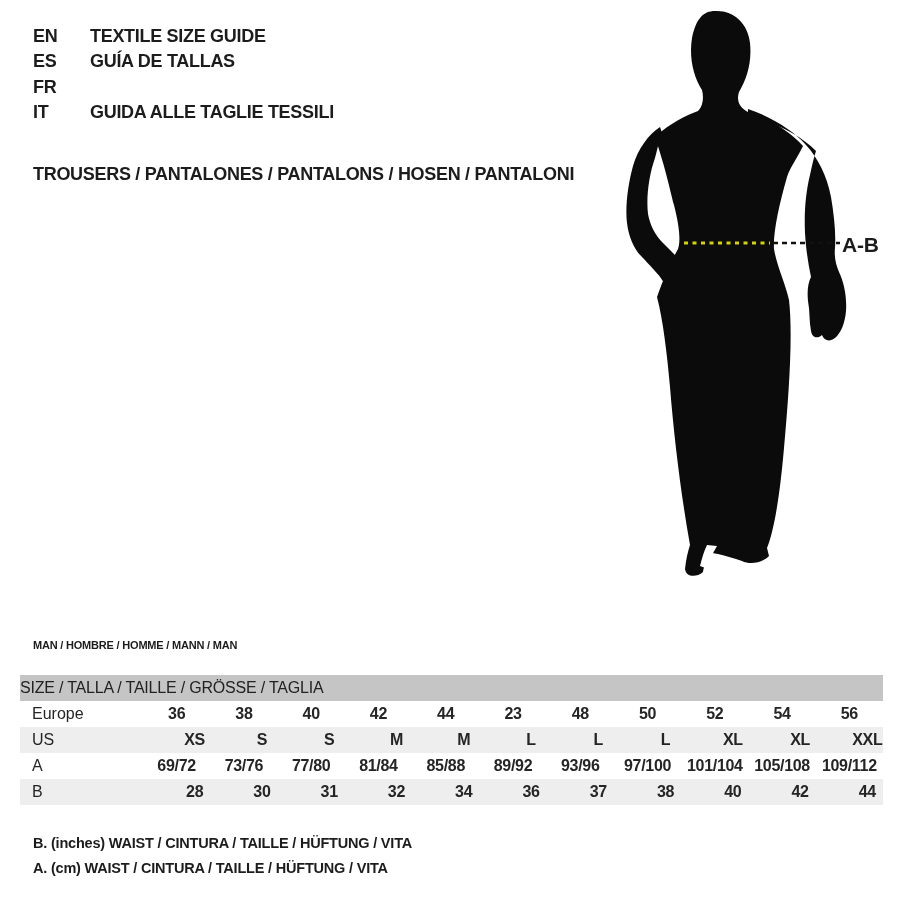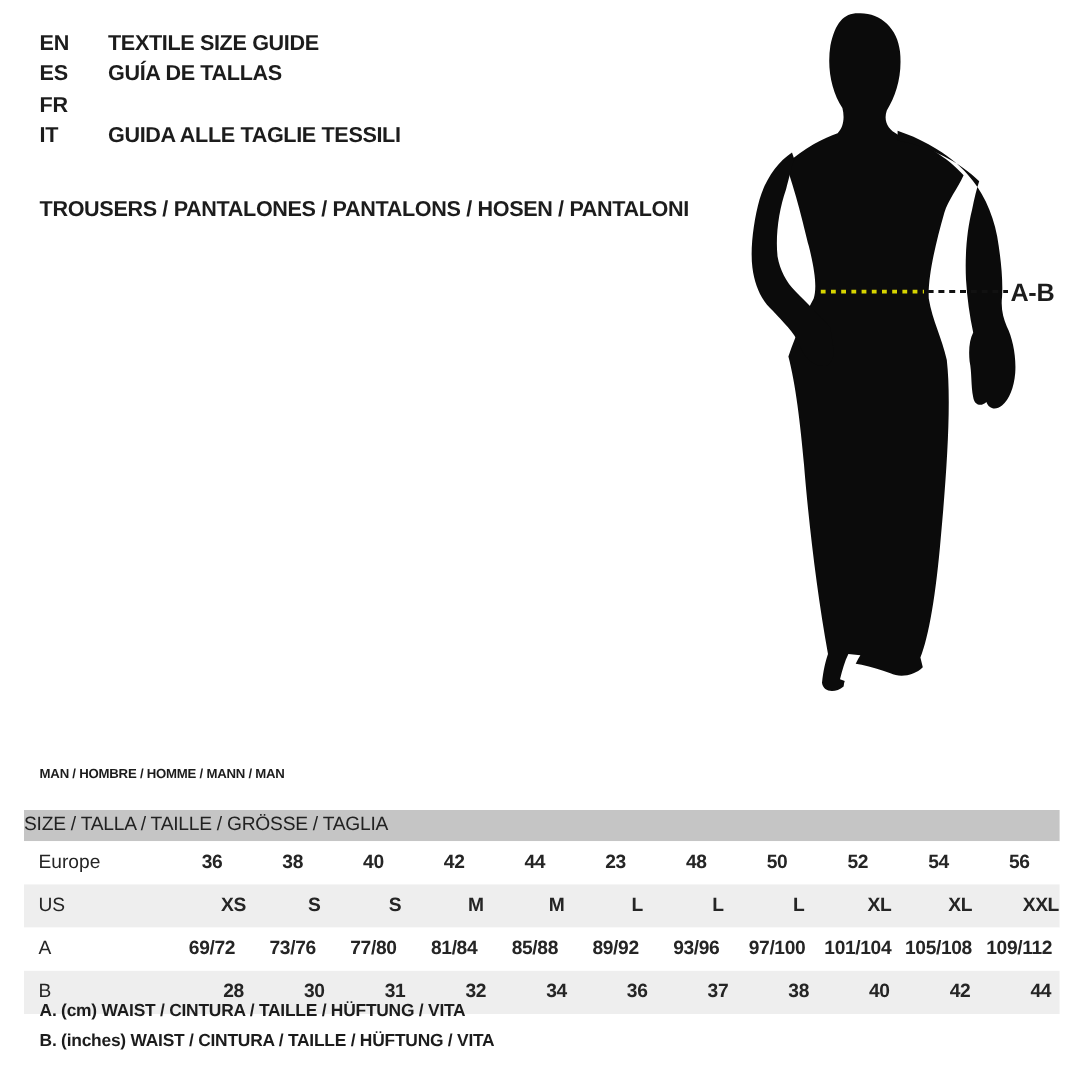--- a/index.html
+++ b/index.html
@@ -25,21 +25,21 @@
   .figure-svg { left:600px; top:5px; width:250px; height:575px; }
   .ab-label { left:842px; top:233px; font-size:21px; font-weight:bold; letter-spacing:-0.2px; }
 
   .section-title { left:33px; top:639px; font-size:11px; font-weight:bold; letter-spacing:-0.2px; }
 
   
   .size-table { left:20px; top:675px; width:863px; font-size:16px; color:#252525; }
   .t-header { height:26px; line-height:26px; 
               background:#c5c5c5; color:#222; letter-spacing:-0.2px; }
   .t-row { display:grid; grid-template-columns:123px repeat(11,1fr);
-           height:36px; align-items:center; background:#ffffff; }
+           height:26px; align-items:center; background:#ffffff; }
   .t-row.alt { background:#eeeeee;gap:36px; }
   .t-label { padding-left:12px; }
   .t-cell { text-align:center; letter-spacing:-0.3px;font-weight:bold; }
 
   .footnotes { left:33px; top:831px; font-size:14.5px; font-weight:bold;
                line-height:25px; letter-spacing:-0.2px; }
 </style>
 </head>
 <body>
 
@@ -190,15 +190,15 @@
     <div class="t-cell">36</div>
     <div class="t-cell">37</div>
     <div class="t-cell">38</div>
     <div class="t-cell">40</div>
     <div class="t-cell">42</div>
     <div class="t-cell">44</div>
   </div>
 </div>
 
 <div class="abs footnotes">
+  <div>B. (inches) WAIST / CINTURA / TAILLE / HÜFTUNG / VITA</div>
   <div>A. (cm) WAIST / CINTURA / TAILLE / HÜFTUNG / VITA</div>
-  <div>B. (inches) WAIST / CINTURA / TAILLE / HÜFTUNG / VITA</div>
 </div>
 
 </body></html>

